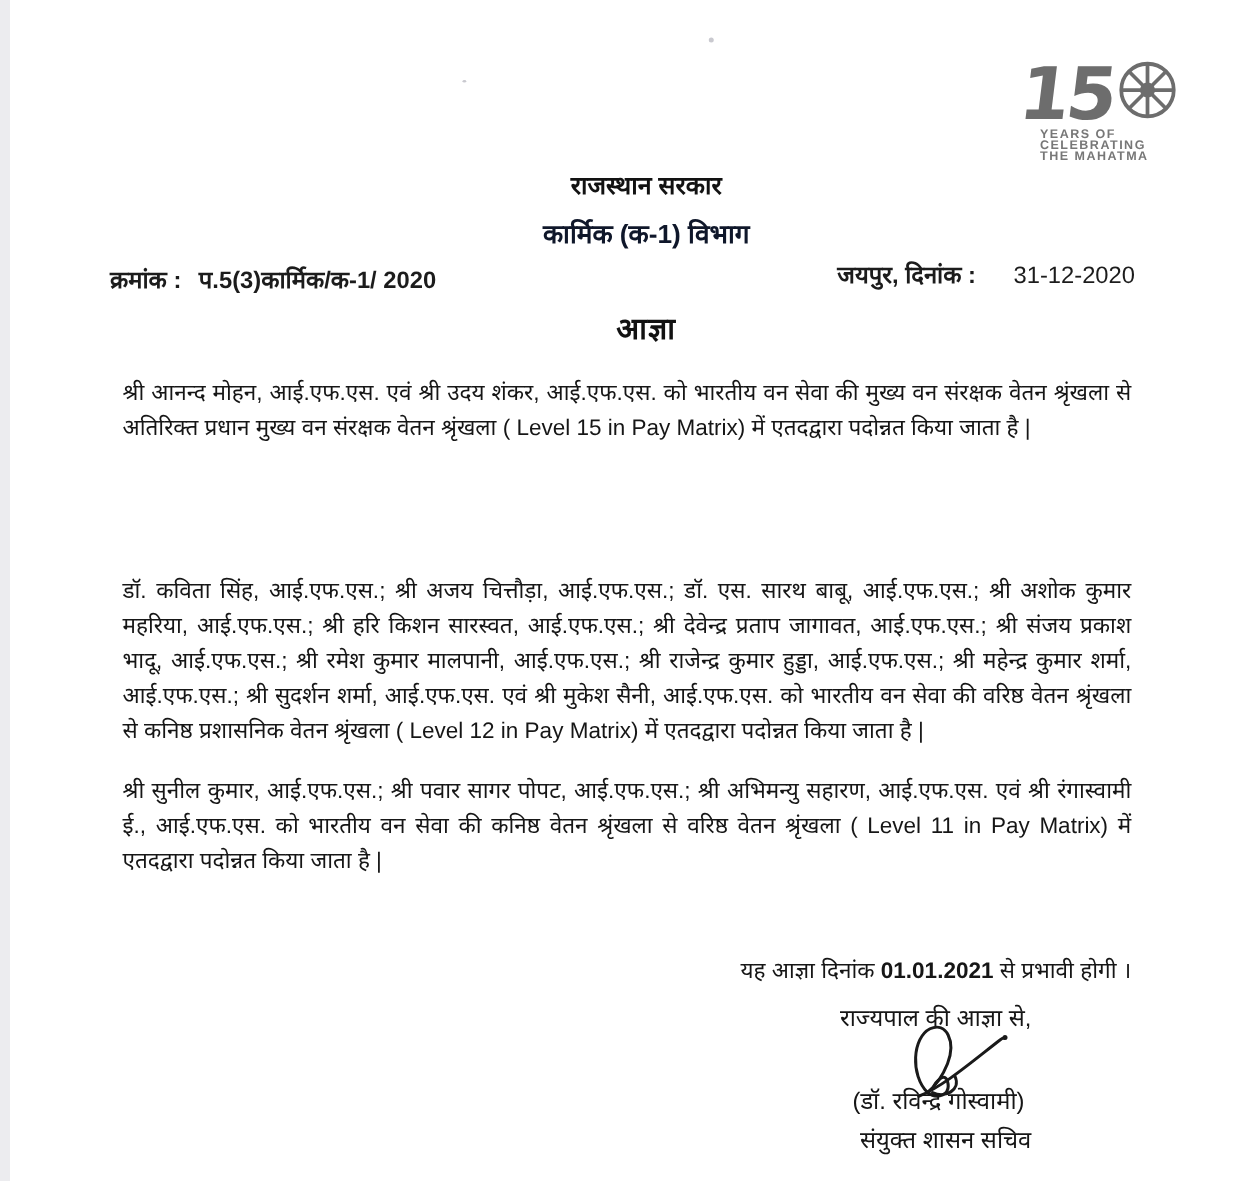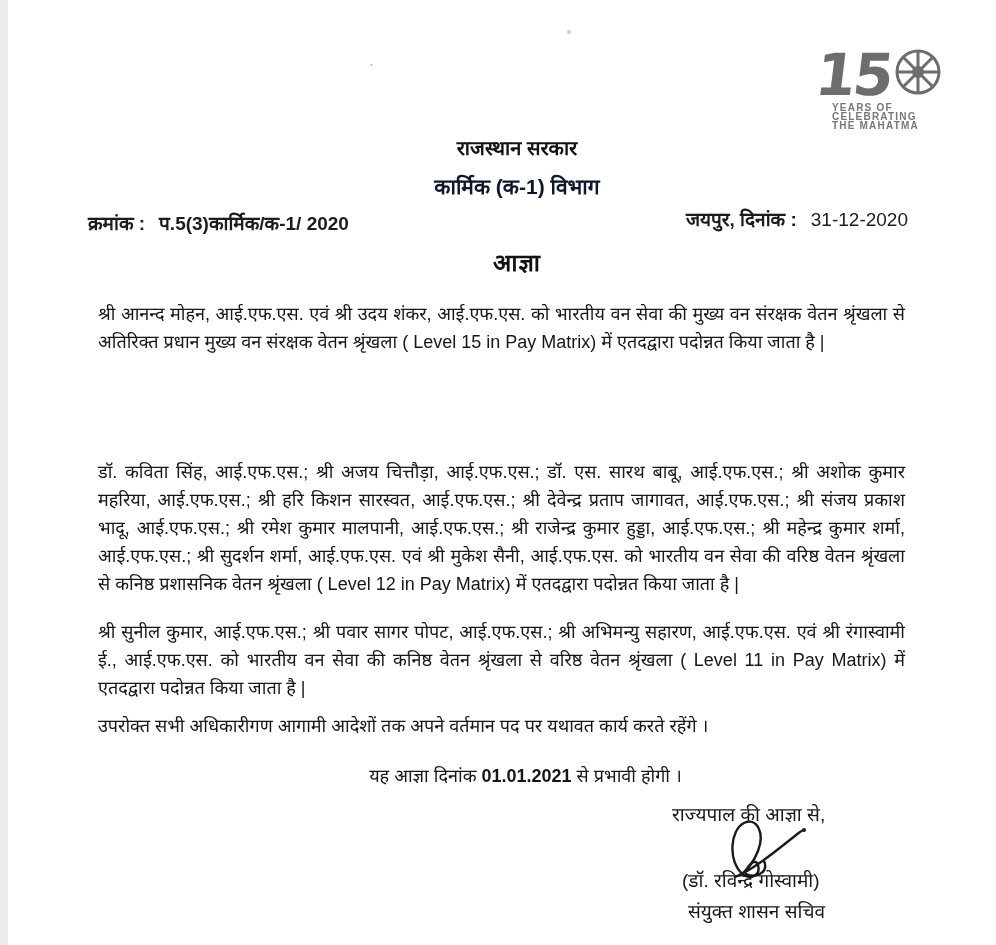--- a/index.html
+++ b/index.html
@@ -39,33 +39,33 @@
   
   .ref-row {
     position:absolute; left:88px; right:88px; top:210px;
     display:flex; justify-content:space-between; align-items:center;
     font-size:19px;
   }
   .ref-left { font-weight:bold; }
   .ref-num  { font-weight:bold; margin-left:14px; }
   .ref-right{ margin-top:-8px; }
   .ref-place{ font-weight:bold;margin-left:21px; }
-  .ref-date { font-weight:normal; margin-left:14px; }
+  .ref-date { font-weight:normal; margin-left:30px; }
   
   .para {
     position:absolute; left:98px; right:91px;
     font-size:18px; line-height:28px; color:#161616;
     text-align:justify;
   }
   .para-1 { top:300px; }
   .para-2 { top:386px; }
   .para-3 { top:458px; }
   .para-4 { top:618px; }
   .para-5 { top:712px; text-align:left; }
-  .para-6 { top:762px; text-align:center;margin-left:48px; }
+  .para-6 { top:762px; text-align:right;margin-left:48px; }
   .bold-date { font-weight:bold; }
   
   .closing { position:absolute; left:662px; top:801px; width:250px; font-size:19px; color:#161616; }
   .by-order   { position:absolute; left:10px;  top:0; white-space:nowrap; }
   .sig-svg    { position:absolute; left:58px;  top:17px; }
   .sign-name  { position:absolute; left:20px;  top:66px;  white-space:nowrap; }
   .sign-desig { position:absolute; left:26px;  top:97px;  white-space:nowrap; }
   .speck { position:absolute; background:#c9c9cf; border-radius:50%; }
 </style>
 </head>
@@ -110,21 +110,20 @@
     <div class="ref-right">
       <span class="ref-place">जयपुर, दिनांक :</span><span class="ref-date">31-12-2020</span>
     </div>
   </div>
 
   <div class="center-band order-title">आज्ञा</div>
 
   <div class="para para-1">श्री आनन्द मोहन, आई.एफ.एस. एवं श्री उदय शंकर, आई.एफ.एस. को भारतीय वन सेवा की मुख्य वन संरक्षक वेतन श्रृंखला से अतिरिक्त प्रधान मुख्य वन संरक्षक वेतन श्रृंखला ( Level 15 in Pay Matrix) में एतदद्वारा पदोन्नत किया जाता है |</div>
   <div class="para para-3">डॉ. कविता सिंह, आई.एफ.एस.; श्री अजय चित्तौड़ा, आई.एफ.एस.; डॉ. एस. सारथ बाबू, आई.एफ.एस.; श्री अशोक कुमार महरिया, आई.एफ.एस.; श्री हरि किशन सारस्वत, आई.एफ.एस.; श्री देवेन्द्र प्रताप जागावत, आई.एफ.एस.; श्री संजय प्रकाश भादू, आई.एफ.एस.; श्री रमेश कुमार मालपानी, आई.एफ.एस.; श्री राजेन्द्र कुमार हुड्डा, आई.एफ.एस.; श्री महेन्द्र कुमार शर्मा, आई.एफ.एस.; श्री सुदर्शन शर्मा, आई.एफ.एस. एवं श्री मुकेश सैनी, आई.एफ.एस. को भारतीय वन सेवा की वरिष्ठ वेतन श्रृंखला से कनिष्ठ प्रशासनिक वेतन श्रृंखला ( Level 12 in Pay Matrix) में एतदद्वारा पदोन्नत किया जाता है |</div>
   <div class="para para-4">श्री सुनील कुमार, आई.एफ.एस.; श्री पवार सागर पोपट, आई.एफ.एस.; श्री अभिमन्यु सहारण, आई.एफ.एस. एवं श्री रंगास्वामी ई., आई.एफ.एस. को भारतीय वन सेवा की कनिष्ठ वेतन श्रृंखला से वरिष्ठ वेतन श्रृंखला ( Level 11 in Pay Matrix) में एतदद्वारा पदोन्नत किया जाता है |</div>
-  <div class="para para-5">उपरोक्त सभी अधिकारीगण आगामी आदेशों तक अपने वर्तमान पद पर यथावत कार्य करते रहेंगे ।</div>
   <div class="para para-6">
     <span>यह आज्ञा दिनांक </span><span class="bold-date">01.01.2021</span><span> से प्रभावी होगी ।</span>
   </div>
 
   <div class="closing">
     <div class="by-order">राज्यपाल की आज्ञा से,</div>
     <span class="sig-svg">
       <svg width="100" height="62" viewBox="0 0 100 62">
         <g stroke="#1a1a1a" fill="none" stroke-width="2.4" stroke-linecap="round">
           <path d="M 22 56 C 8 42, 10 12, 24 5 C 37 -1, 45 15, 38 33 C 34 43, 28 51, 22 56 Z"></path>

